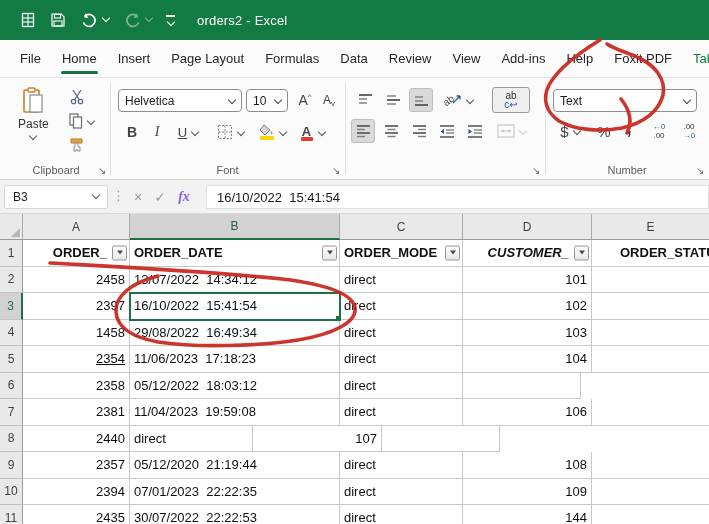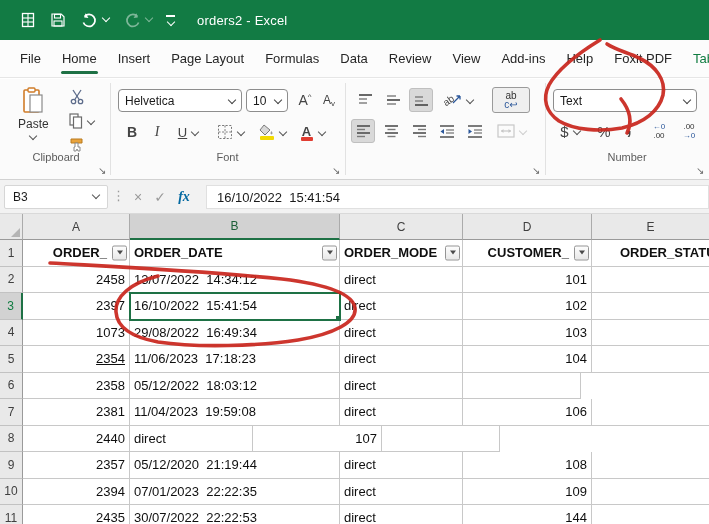--- a/index.html
+++ b/index.html
@@ -19,42 +19,42 @@
 
   
   .tabs{position:absolute;top:40px;left:0;width:709px;height:38px;background:#FCFCFC;display:flex;align-items:center;gap:17px;padding-left:18px;border-bottom:1px solid #E6E6E6}
   .tab{font-size:13px;color:#262626;position:relative;padding:10px 2px 11px;white-space:nowrap}
   .tab.active::after{content:"";position:absolute;left:1px;right:1px;bottom:3px;height:3px;background:#1E7145;border-radius:2px}
   .tab.colored{color:#107C41}
 
   
   .ribbon{position:absolute;top:79px;left:0;width:709px;height:101px;background:#FBFBFB;border-bottom:1px solid #D2D2D2;font-size:12px}
   .gsep{position:absolute;top:4px;bottom:4px;width:1px;background:#E2E2E2}
-  .glabel{position:absolute;bottom:16px;font-size:11px;color:#5C5C5C;text-align:center}
+  .glabel{position:absolute;bottom:3px;font-size:11px;color:#5C5C5C;text-align:center}
   .launcher{position:absolute;bottom:3px;font-size:10px;color:#6d6d6d;line-height:10px}
   .combo{position:absolute;background:#fff;border:1px solid #8D8D8D;border-radius:4px;display:flex;align-items:center;font-size:12px;color:#1a1a1a;padding:0 6px}
   .combo .chev{color:#444;margin-left:auto;margin-top:-2px}
   .rbtn{position:absolute;display:flex;align-items:center;justify-content:center;color:#444;border-radius:3px}
   .rbtn.on{background:#D9D9D9;border:1px solid #BFBFBF}
   .boldg{font-weight:bold;font-size:14px}
   .italg{font-style:italic;font-family:"Liberation Serif",serif;font-size:14px}
   .undg{text-decoration:underline;font-size:13px}
   .colorbar{position:absolute;left:1px;right:1px;bottom:0;height:4px;border-radius:1px}
   .stacktxt{display:flex;flex-direction:column;align-items:center;font-size:8px;line-height:9px;color:#333}
   .stacktxt .blue{color:#2B579A}
   .pastebtn{position:absolute;display:flex;flex-direction:column;align-items:center;gap:2px;color:#333}
   .icoline{display:flex;align-items:center;gap:5px}
 
   
   .fbar{position:absolute;top:180px;left:0;width:709px;height:34px;background:#F2F2F2;border-bottom:1px solid #D9D9D9;display:flex;align-items:center}
   .namebox{position:absolute;left:4px;top:5px;width:104px;height:24px;background:#fff;border:1px solid #D6D6D6;border-radius:2px;display:flex;align-items:center;padding:0 8px;font-size:12px;color:#1a1a1a}
   .namebox .chev{color:#555;margin-left:auto}
   .fdots{position:absolute;left:112px;top:8px;color:#9a9a9a;font-size:13px;letter-spacing:0}
   .fbtn{position:absolute;top:6px;width:20px;height:22px;display:flex;align-items:center;justify-content:center;font-size:14px}
-  .ffx{font-family:"Liberation Serif",serif;font-style:italic;font-weight:bold;color:#0369a1}
+  .ffx{font-family:"Liberation Serif",serif;font-style:italic;font-weight:bold;color:#8b5cf6}
   .finput{position:absolute;left:206px;top:5px;right:0;height:24px;background:#fff;border:1px solid #E0E0E0;display:flex;align-items:center;padding:0 10px;font-size:13px;color:#1a1a1a;white-space:pre}
 
   
   #sheet{position:absolute;top:214px;left:0;width:709px;height:310px;background:#fff;overflow:hidden;font-size:13px}
   .srow{display:flex}
   .hcell{background:#E9E9E9;border-right:1px solid #ABABAB;border-bottom:1px solid #9A9A9A;color:#404040;font-size:12px;display:flex;align-items:center;justify-content:center;flex-shrink:0}
   .hcell.selcol{background:#D2D2D2;border-bottom:2px solid #1E7145;color:#1C5F38}
   .rowhdr{background:#E9E9E9;border-right:1px solid #9A9A9A;border-bottom:1px solid #C2C2C2;color:#404040;font-size:12px;display:flex;align-items:center;justify-content:center;flex-shrink:0}
   .rowhdr.selrow{background:#D2D2D2;color:#107C41;border-right:2px solid #1E7145}
   .cell{border-right:1px solid #C8C8C8;border-bottom:1px solid #C8C8C8;display:flex;align-items:center;white-space:pre;color:#0f0f0f;flex-shrink:0;position:relative;overflow:hidden}
@@ -348,42 +348,42 @@
       <div class="hcell selcol" style="width: 210px;">B</div>
       <div class="hcell" style="width: 123px;">C</div>
       <div class="hcell" style="width: 129px;">D</div>
       <div class="hcell" style="width: 118px;">E</div>
     </div>
     <div class="srow" style="height: 26.5px;">
       <div class="rowhdr" style="width: 23px;">1</div>
       <div class="cell ar hdrcell" style="width: 107px; padding-right: 22px;"><span>ORDER_</span><div class="filterbtn"></div></div>
       <div class="cell al hdrcell" style="width: 210px;"><span>ORDER_DATE</span><div class="filterbtn"></div></div>
       <div class="cell al hdrcell" style="width: 123px;"><span>ORDER_MODE</span><div class="filterbtn"></div></div>
-      <div class="cell ar hdrcell" style="width: 129px; padding-right: 22px;"><span>CUSTOMER_</span><div class="filterbtn"></div></div>
+      <div class="cell ar hdrcell" style="width: 129px; padding-right: 22px; font-style: italic;"><span>CUSTOMER_</span><div class="filterbtn"></div></div>
       <div class="cell al hdrcell" style="width: 118px; padding-left: 28px;"><span>ORDER_STATU</span></div>
     </div>
     <div class="srow" style="height: 26.5px;">
       <div class="rowhdr" style="width: 23px;">2</div>
       <div class="cell ar" style="width: 107px;"><span>2458</span></div>
       <div class="cell al" style="width: 210px;"><span>13/07/2022  14:34:12</span></div>
       <div class="cell al" style="width: 123px;"><span>direct</span></div>
       <div class="cell ar" style="width: 129px;"><span>101</span></div>
       <div class="cell al" style="width: 118px;"><span></span></div>
     </div>
     <div class="srow" style="height: 26.5px;">
       <div class="rowhdr selrow" style="width: 23px;">3</div>
       <div class="cell ar" style="width: 107px;"><span>2397</span></div>
       <div class="cell al sel" style="width: 210px;"><span>16/10/2022  15:41:54</span><div class="handle"></div></div>
       <div class="cell al" style="width: 123px;"><span>direct</span></div>
       <div class="cell ar" style="width: 129px;"><span>102</span></div>
       <div class="cell al" style="width: 118px;"><span></span></div>
     </div>
     <div class="srow" style="height: 26.5px;">
       <div class="rowhdr" style="width: 23px;">4</div>
-      <div class="cell ar" style="width: 107px;"><span>1073</span></div>
+      <div class="cell ar" style="width: 107px;"><span>1458</span></div>
       <div class="cell al" style="width: 210px;"><span>29/08/2022  16:49:34</span></div>
       <div class="cell al" style="width: 123px;"><span>direct</span></div>
       <div class="cell ar" style="width: 129px;"><span>103</span></div>
       <div class="cell al" style="width: 118px;"><span></span></div>
     </div>
     <div class="srow" style="height: 26.5px;">
       <div class="rowhdr" style="width: 23px;">5</div>
       <div class="cell ar" style="width: 107px; text-decoration: underline;"><span>2354</span></div>
       <div class="cell al" style="width: 210px;"><span>11/06/2023  17:18:23</span></div>
       <div class="cell al" style="width: 123px;"><span>direct</span></div>

